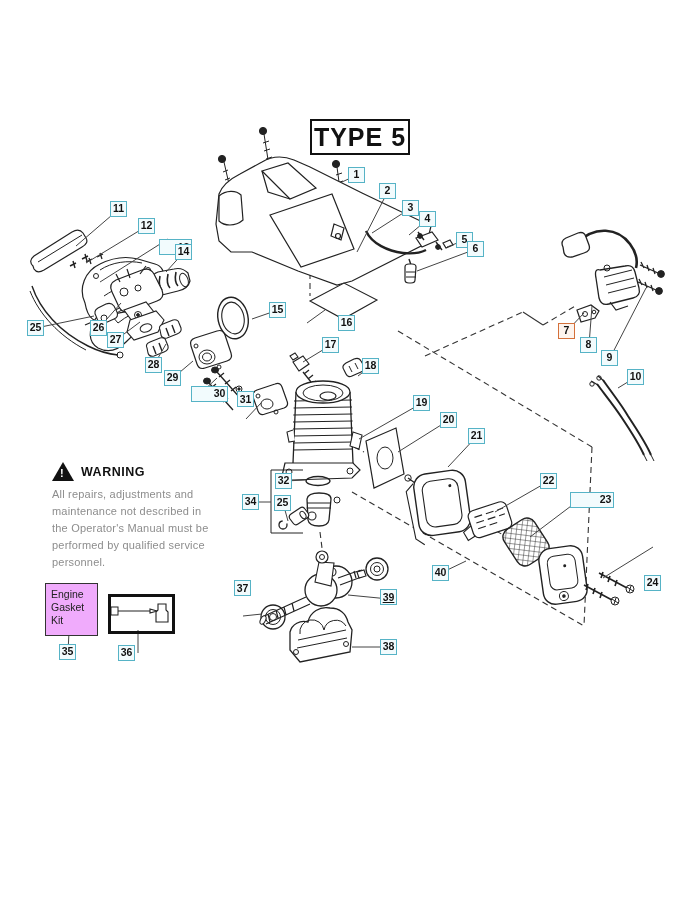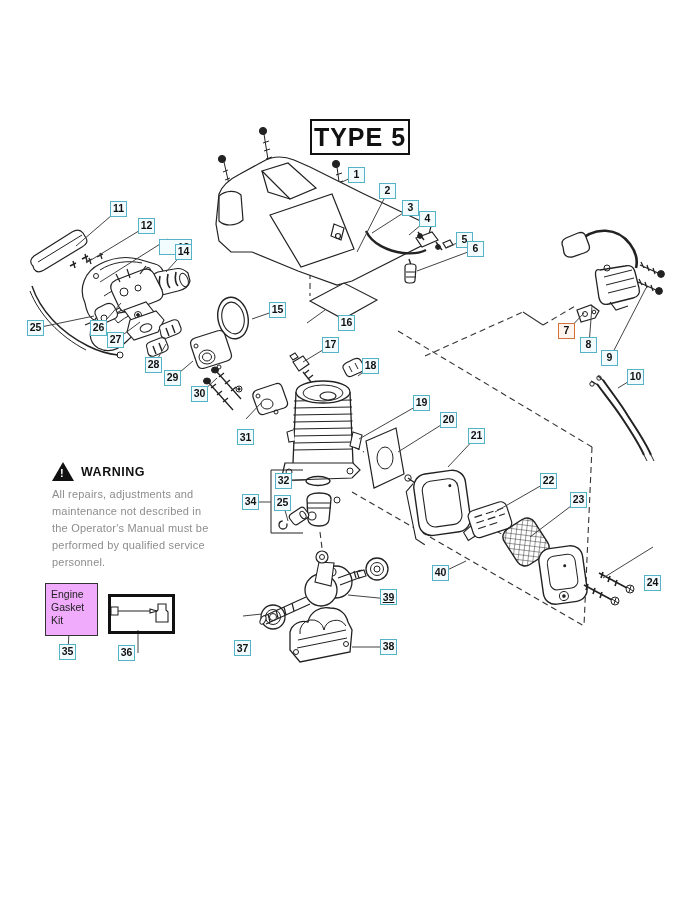--- a/index.html
+++ b/index.html
@@ -364,33 +364,33 @@
       <div class="callout" style="left: 159px; top: 239px; pointer-events: auto; padding-left: 16px;">13</div>
       <div class="callout" style="left: 175px; top: 243.5px; pointer-events: auto;">14</div>
       <div class="callout" style="left: 269px; top: 301.5px; pointer-events: auto; text-align: right;">15</div>
       <div class="callout" style="left: 298px; top: 314.5px; pointer-events: auto; margin-left: 40px;">16</div>
       <div class="callout" style="left: 322px; top: 336.5px; pointer-events: auto;">17</div>
       <div class="callout" style="left: 362px; top: 357.5px; pointer-events: auto;">18</div>
       <div class="callout" style="left: 413px; top: 394.5px; pointer-events: auto;">19</div>
       <div class="callout" style="left: 440px; top: 411.5px; pointer-events: auto;">20</div>
       <div class="callout" style="left: 468px; top: 427.5px; pointer-events: auto;">21</div>
       <div class="callout" style="left: 540px; top: 472.5px; pointer-events: auto;">22</div>
-      <div class="callout" style="left: 570px; top: 491.5px; pointer-events: auto;">23</div>
+      <div class="callout" style="left: 570px; top: 491.5px; pointer-events: auto; padding-left: 27px;">23</div>
       <div class="callout" style="left: 644px; top: 538.5px; pointer-events: auto; margin-top: 36px;">24</div>
       <div class="callout" style="left: 27px; top: 319.5px; pointer-events: auto;">25</div>
       <div class="callout" style="left: 90px; top: 319.5px; pointer-events: auto;">26</div>
       <div class="callout" style="left: 107px; top: 331.5px; pointer-events: auto;">27</div>
       <div class="callout" style="left: 145px; top: 356.5px; pointer-events: auto;">28</div>
       <div class="callout" style="left: 164px; top: 369.5px; pointer-events: auto;">29</div>
-      <div class="callout" style="left: 191px; top: 385.5px; pointer-events: auto;">30</div>
-      <div class="callout" style="left: 237px; top: 429px; pointer-events: auto;">31</div>
+      <div class="callout" style="left: 191px; top: 385.5px; pointer-events: auto; padding-left: 20px;">30</div>
+      <div class="callout" style="left: 237px; top: 391px; pointer-events: auto;">31</div>
       <div class="callout" style="left: 275px; top: 472.5px; pointer-events: auto;">32</div>
       <div class="callout" style="left: 274px; top: 494.5px; pointer-events: auto;">25</div>
       <div class="callout" style="left: 242px; top: 493.5px; pointer-events: auto;">34</div>
       <div class="callout" style="left: 59px; top: 643.5px; pointer-events: auto;">35</div>
       <div class="callout" style="left: 118px; top: 644.5px; pointer-events: auto;">36</div>
-      <div class="callout" style="left: 234px; top: 640px; pointer-events: auto; text-align: center;">37</div>
+      <div class="callout" style="left: 234px; top: 580px; pointer-events: auto; text-align: center;">37</div>
       <div class="callout" style="left: 380px; top: 638.5px; pointer-events: auto;">38</div>
       <div class="callout" style="left: 380px; top: 589px; pointer-events: auto; text-decoration: underline;">39</div>
       <div class="callout" style="left: 432px; top: 564.5px; pointer-events: auto;">40</div>
     </div>
 
 </div>
 
 </body></html>

